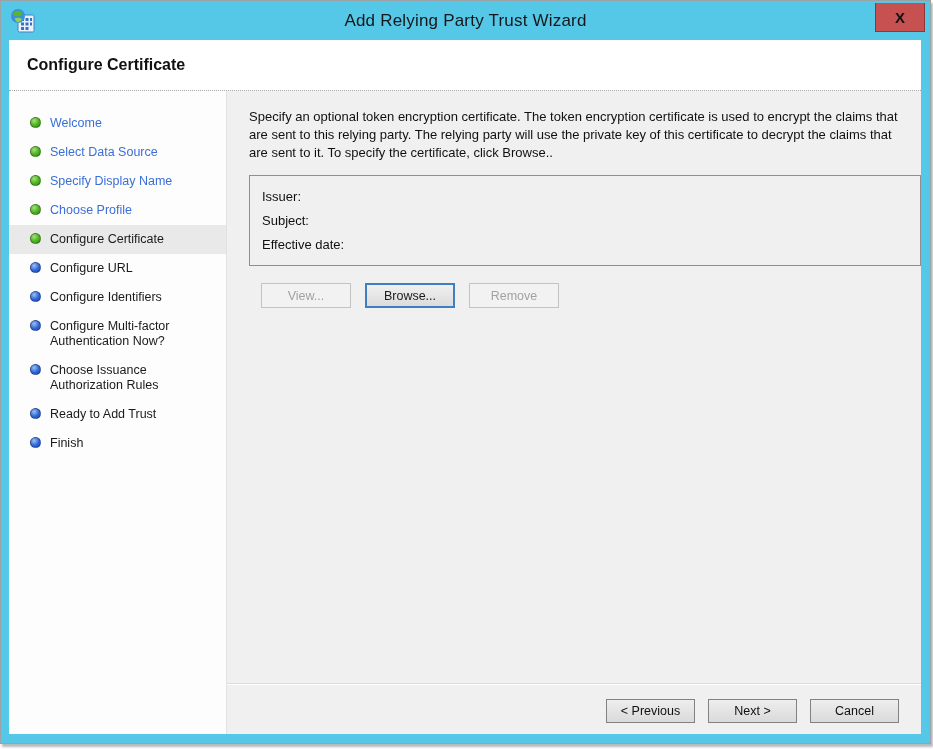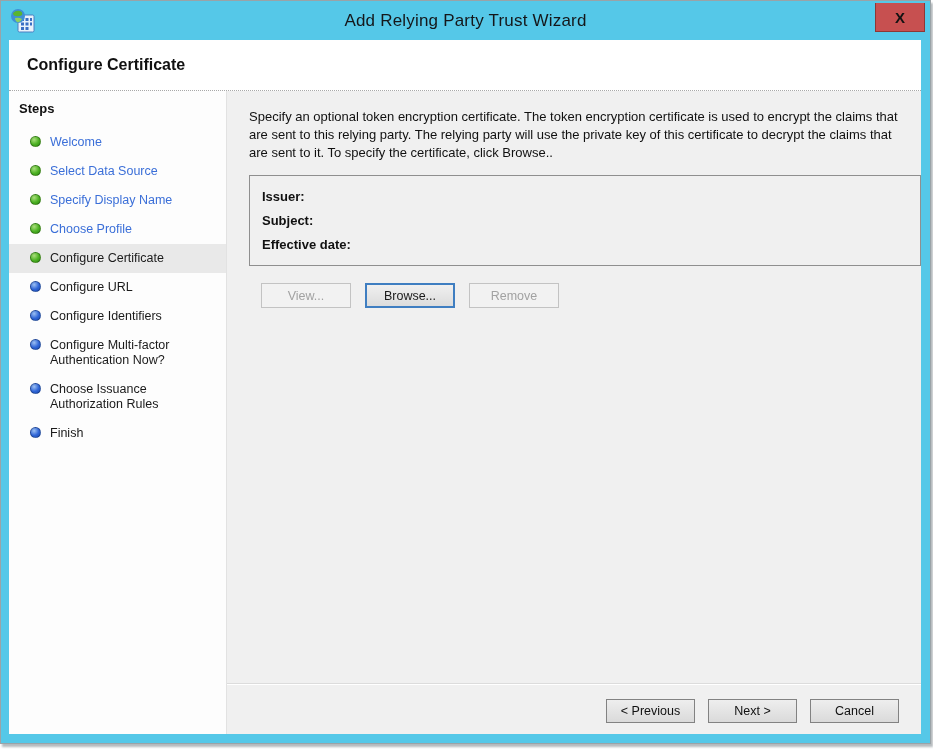--- a/index.html
+++ b/index.html
@@ -101,21 +101,20 @@
   .main-content { padding: 17px 10px 0 22px; }
   .desc {
     font-size: 13px; line-height: 18px; color: #111;
     max-width: 672px;
   }
   .cert-box {
     margin-top: 13px;
     border: 1px solid #8f8f8f;
     padding: 9px 12px 8px;
     width: 672px;
-    font-weight: bold;
   }
   .cert-row { display: flex; font-size: 13px; color: #111; line-height: 24px; }
   .cert-row .cert-label { flex: none; }
   .cert-row .cert-value { padding-left: 6px; }
   .action-row { margin: 17px 0 0 12px; display: flex; gap: 14px; }
   .btn {
     min-width: 90px; height: 25px;
     font-family: "Liberation Sans", sans-serif;
     font-size: 12.5px; color: #1a1a1a;
     background: linear-gradient(#f2f2f2, #e2e2e2);
@@ -182,21 +181,20 @@
 
   <div class="panel">
 
     <div class="page-header">
       <h1>Configure Certificate</h1>
     </div>
 
     <div class="body">
 
       <div class="sidebar">
-        <div class="steps-title">Steps</div>
         <ul class="steps-list">
             <li class="step complete">
               <span class="dot"></span>
               <span class="lab">Welcome</span>
             </li>
             <li class="step complete">
               <span class="dot"></span>
               <span class="lab">Select Data Source</span>
             </li>
             <li class="step complete">
@@ -219,20 +217,24 @@
               <span class="dot"></span>
               <span class="lab">Configure Identifiers</span>
             </li>
             <li class="step pending">
               <span class="dot"></span>
               <span class="lab">Configure Multi-factor Authentication Now?</span>
             </li>
             <li class="step pending">
               <span class="dot"></span>
               <span class="lab">Choose Issuance Authorization Rules</span>
+            </li>
+            <li class="step pending">
+              <span class="dot"></span>
+              <span class="lab">Ready to Add Trust</span>
             </li>
             <li class="step pending">
               <span class="dot"></span>
               <span class="lab">Finish</span>
             </li>
           </ul>
       </div>
 
       <div class="main">
         <div class="main-content">

